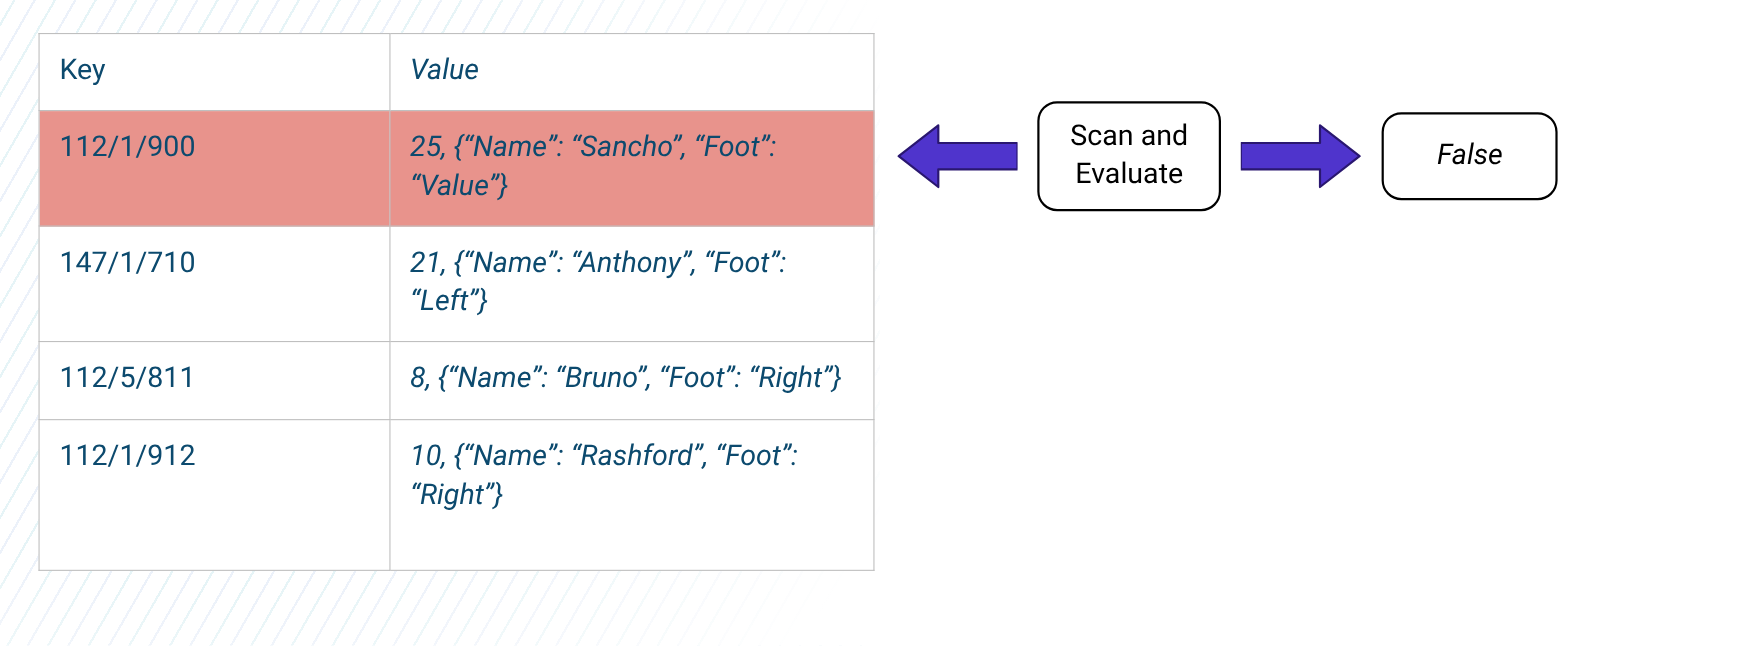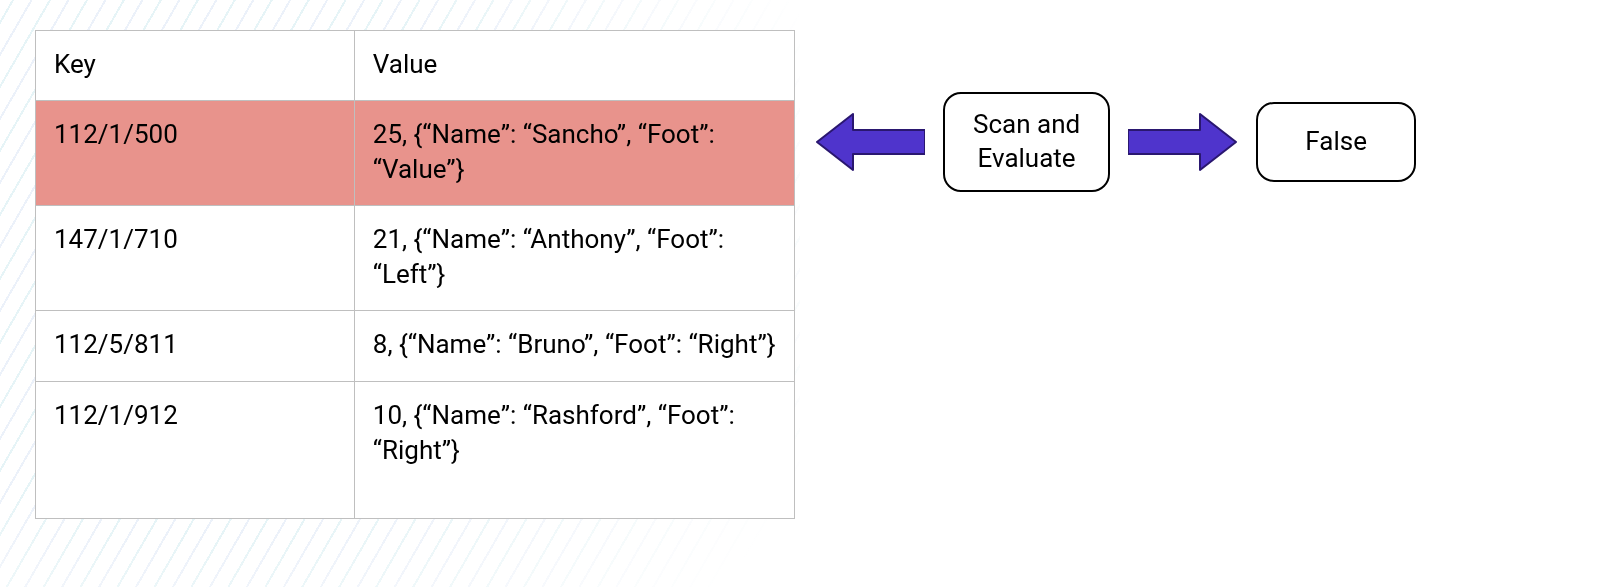--- a/index.html
+++ b/index.html
@@ -52,39 +52,40 @@
       display: flex;
       align-items: flex-start;
       padding: 30px 35px;
       gap: 20px;
     }
     .kv-table {
       border-collapse: collapse;
       width: 760px;
       background: #fff;
       font-size: 26px;
-      color: #000000;
+      color: #0c4a6e;
     }
     .kv-table th,
     .kv-table td {
       border: 1px solid #bfbfbf;
       text-align: left;
       font-weight: 400;
       vertical-align: top;
       padding: 16px 18px 18px 18px;
       line-height: 1.35;
     }
     .kv-table th {
       background: #fff;
     }
     .kv-table .col-key {
       width: 42%;
     }
     .kv-table .col-value {
       width: 58%;
+      font-style: italic;
     }
     .kv-table tr.highlighted td {
       background: #e8938c;
     }
     .kv-table tbody tr:last-child td {
       padding-bottom: 50px;
       margin-top: 32px;
     }
     .right-side {
       display: flex;
@@ -107,40 +108,41 @@
       justify-content: center;
       text-align: center;
       line-height: 1.3;
       padding: 14px 28px;
       min-height: 96px;
     }
     .box-false {
       min-width: 160px;
       min-height: 80px;
       padding: 14px 34px;
+      font-style: italic;
     }
   </style>
 </head>
 <body>
 
 <div class="bg-pattern"></div>
 <div class="bg-fade"></div>
 
 <div class="container">
 
   <table class="kv-table">
     <thead>
       <tr>
         <th class="col-key">Key</th>
         <th class="col-value">Value</th>
       </tr>
     </thead>
     <tbody>
         <tr class="highlighted">
-          <td class="col-key">112/1/500</td>
+          <td class="col-key">112/1/900</td>
           <td class="col-value">25, {“Name”: “Sancho”, “Foot”: “Value”}</td>
         </tr>
         <tr>
           <td class="col-key">147/1/710</td>
           <td class="col-value">21, {“Name”: “Anthony”, “Foot”: “Left”}</td>
         </tr>
         <tr>
           <td class="col-key">112/5/811</td>
           <td class="col-value">8, {“Name”: “Bruno”, “Foot”: “Right”}</td>
         </tr>

